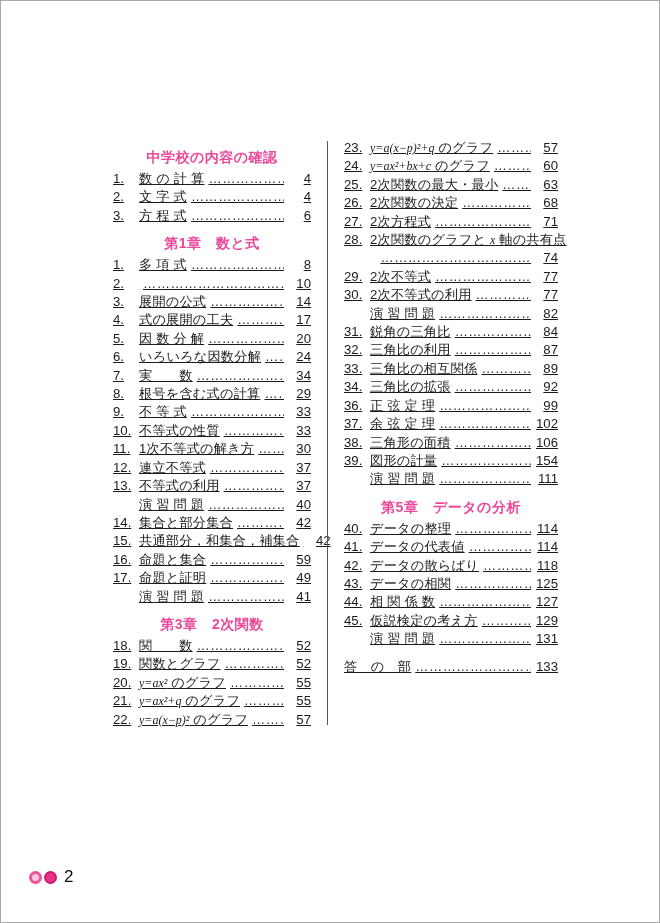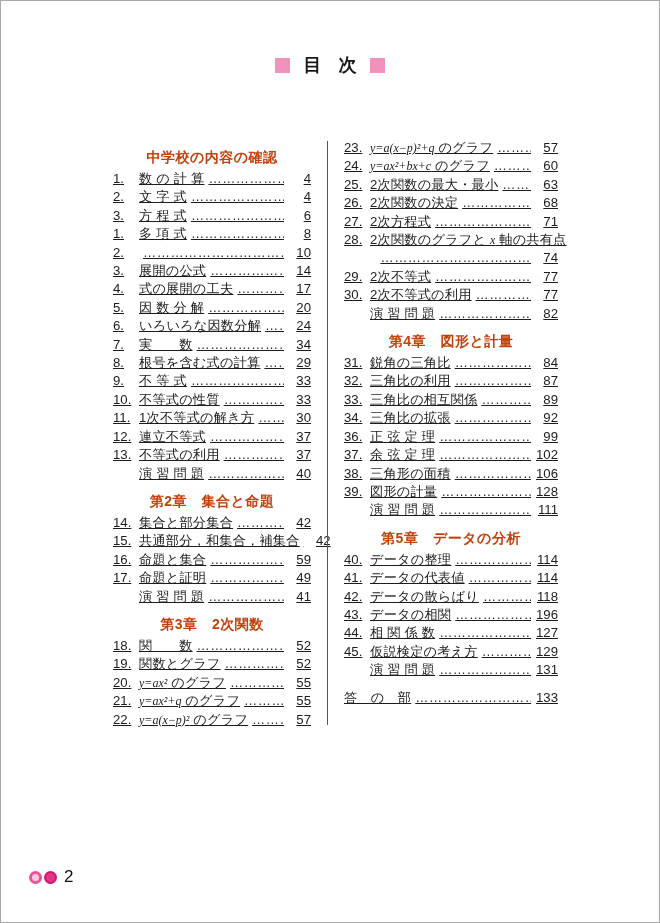--- a/index.html
+++ b/index.html
@@ -12,46 +12,41 @@
   .title-row { position:absolute; top:52px; left:0; right:0; display:flex; justify-content:center; align-items:center; gap:13px; }
   .sq { width:15px; height:15px; flex:none; }
   .title-text { font-size:18px; font-weight:bold; letter-spacing:6px; margin-right:-6px; color:#181818; }
   
   .content { position:absolute; top:138px; left:112px; display:flex; align-items:stretch; }
   .col { box-sizing:border-box; }
   .col-left  { width:198px; }
   .col-right { width:214px; }
   .divider { width:1px; background:#565656; margin:2px 16px 4px 16px; }
   
-  .heading { text-align:center; font-weight:bold; font-size:14px; line-height:20px; margin:8px 0 3px 0; letter-spacing:0.5px; color:#c2410c; }
+  .heading { text-align:center; font-weight:bold; font-size:14px; line-height:20px; margin:8px 0 3px 0; letter-spacing:0.5px; color:#ec4899; }
   .row { display:flex; align-items:baseline; line-height:18.4px; font-size:13.2px; white-space:nowrap;text-decoration:underline; }
   .num { flex:none; width:26px; }
   .parts { flex:none; letter-spacing:0.2px; }
   .math { font-family:"Liberation Serif","DejaVu Serif",serif; font-style:italic; font-size:12px; letter-spacing:0; }
   .dots { flex:1 1 0; overflow:hidden; text-align:right; letter-spacing:0.5px; color:#2a2a2a; min-width:0; padding-left:4px; }
   .pg { flex:none; min-width:24px; text-align:right; padding-left:3px; }
   .row-answer { margin-top:9px; }
   .row-cont .num { visibility:hidden; }
   
   .footer { position:absolute; left:28px; top:866px; display:flex; align-items:center; }
   .circ { width:13px; height:13px; border-radius:50%; box-sizing:border-box; flex:none; }
   .circ-open { border:3.5px solid #e8559a; background:#f6cade; margin-right:2px; }
   .circ-fill { background:#e73388; border:2px solid #d2166f; margin-right:7px; }
   .footer-pg { font-size:17px; color:#111; }
 </style>
 </head>
 <body>
 
 <div class="page">
 
-  <div class="title-row">
-    <span class="sq" style="background: rgb(241, 146, 188);"></span>
-    <span class="title-text">目 次</span>
-    <span class="sq" style="background: rgb(241, 146, 188);"></span>
-  </div>
 
   <div class="content">
     <div class="col col-left" id="col-left">
         <div class="heading">中学校の内容の確認</div>
         <div class="row">
           <span class="num">1.</span>
           <span class="parts"><span>数 の 計 算</span></span>
           <span class="dots">……………………………</span>
           <span class="pg">4</span>
         </div>
@@ -60,20 +55,21 @@
           <span class="parts"><span>文 字 式</span></span>
           <span class="dots">……………………………</span>
           <span class="pg">4</span>
         </div>
         <div class="row">
           <span class="num">3.</span>
           <span class="parts"><span>方 程 式</span></span>
           <span class="dots">……………………………</span>
           <span class="pg">6</span>
         </div>
+        <div class="heading">第1章　数と式</div>
         <div class="row">
           <span class="num">1.</span>
           <span class="parts"><span>多 項 式</span></span>
           <span class="dots">……………………………</span>
           <span class="pg">8</span>
         </div>
         <div class="row">
           <span class="num">2.</span>
           <span class="dots">……………………………</span>
           <span class="pg">10</span>
@@ -143,21 +139,20 @@
           <span class="parts"><span>不等式の利用</span></span>
           <span class="dots">……………………………</span>
           <span class="pg">37</span>
         </div>
         <div class="row">
           <span class="num"></span>
           <span class="parts"><span>演 習 問 題</span></span>
           <span class="dots">……………………………</span>
           <span class="pg">40</span>
         </div>
-        <div class="heading">第2章　集合と命題</div>
         <div class="row">
           <span class="num">14.</span>
           <span class="parts"><span>集合と部分集合</span></span>
           <span class="dots">……………………………</span>
           <span class="pg">42</span>
         </div>
         <div class="row">
           <span class="num">15.</span>
           <span class="parts"><span>共通部分，和集合，補集合</span></span>
           <span class="dots">……………………………</span>
@@ -265,21 +260,20 @@
           <span class="parts"><span>2次不等式の利用</span></span>
           <span class="dots">……………………………</span>
           <span class="pg">77</span>
         </div>
         <div class="row">
           <span class="num"></span>
           <span class="parts"><span>演 習 問 題</span></span>
           <span class="dots">……………………………</span>
           <span class="pg">82</span>
         </div>
-        <div class="heading">第4章　図形と計量</div>
         <div class="row">
           <span class="num">31.</span>
           <span class="parts"><span>鋭角の三角比</span></span>
           <span class="dots">……………………………</span>
           <span class="pg">84</span>
         </div>
         <div class="row">
           <span class="num">32.</span>
           <span class="parts"><span>三角比の利用</span></span>
           <span class="dots">……………………………</span>
@@ -312,21 +306,21 @@
         <div class="row">
           <span class="num">38.</span>
           <span class="parts"><span>三角形の面積</span></span>
           <span class="dots">……………………………</span>
           <span class="pg">106</span>
         </div>
         <div class="row">
           <span class="num">39.</span>
           <span class="parts"><span>図形の計量</span></span>
           <span class="dots">……………………………</span>
-          <span class="pg">128</span>
+          <span class="pg">154</span>
         </div>
         <div class="row">
           <span class="num"></span>
           <span class="parts"><span>演 習 問 題</span></span>
           <span class="dots">……………………………</span>
           <span class="pg">111</span>
         </div>
         <div class="heading">第5章　データの分析</div>
         <div class="row">
           <span class="num">40.</span>
@@ -343,21 +337,21 @@
         <div class="row">
           <span class="num">42.</span>
           <span class="parts"><span>データの散らばり</span></span>
           <span class="dots">……………………………</span>
           <span class="pg">118</span>
         </div>
         <div class="row">
           <span class="num">43.</span>
           <span class="parts"><span>データの相関</span></span>
           <span class="dots">……………………………</span>
-          <span class="pg">196</span>
+          <span class="pg">125</span>
         </div>
         <div class="row">
           <span class="num">44.</span>
           <span class="parts"><span>相 関 係 数</span></span>
           <span class="dots">……………………………</span>
           <span class="pg">127</span>
         </div>
         <div class="row">
           <span class="num">45.</span>
           <span class="parts"><span>仮説検定の考え方</span></span>

